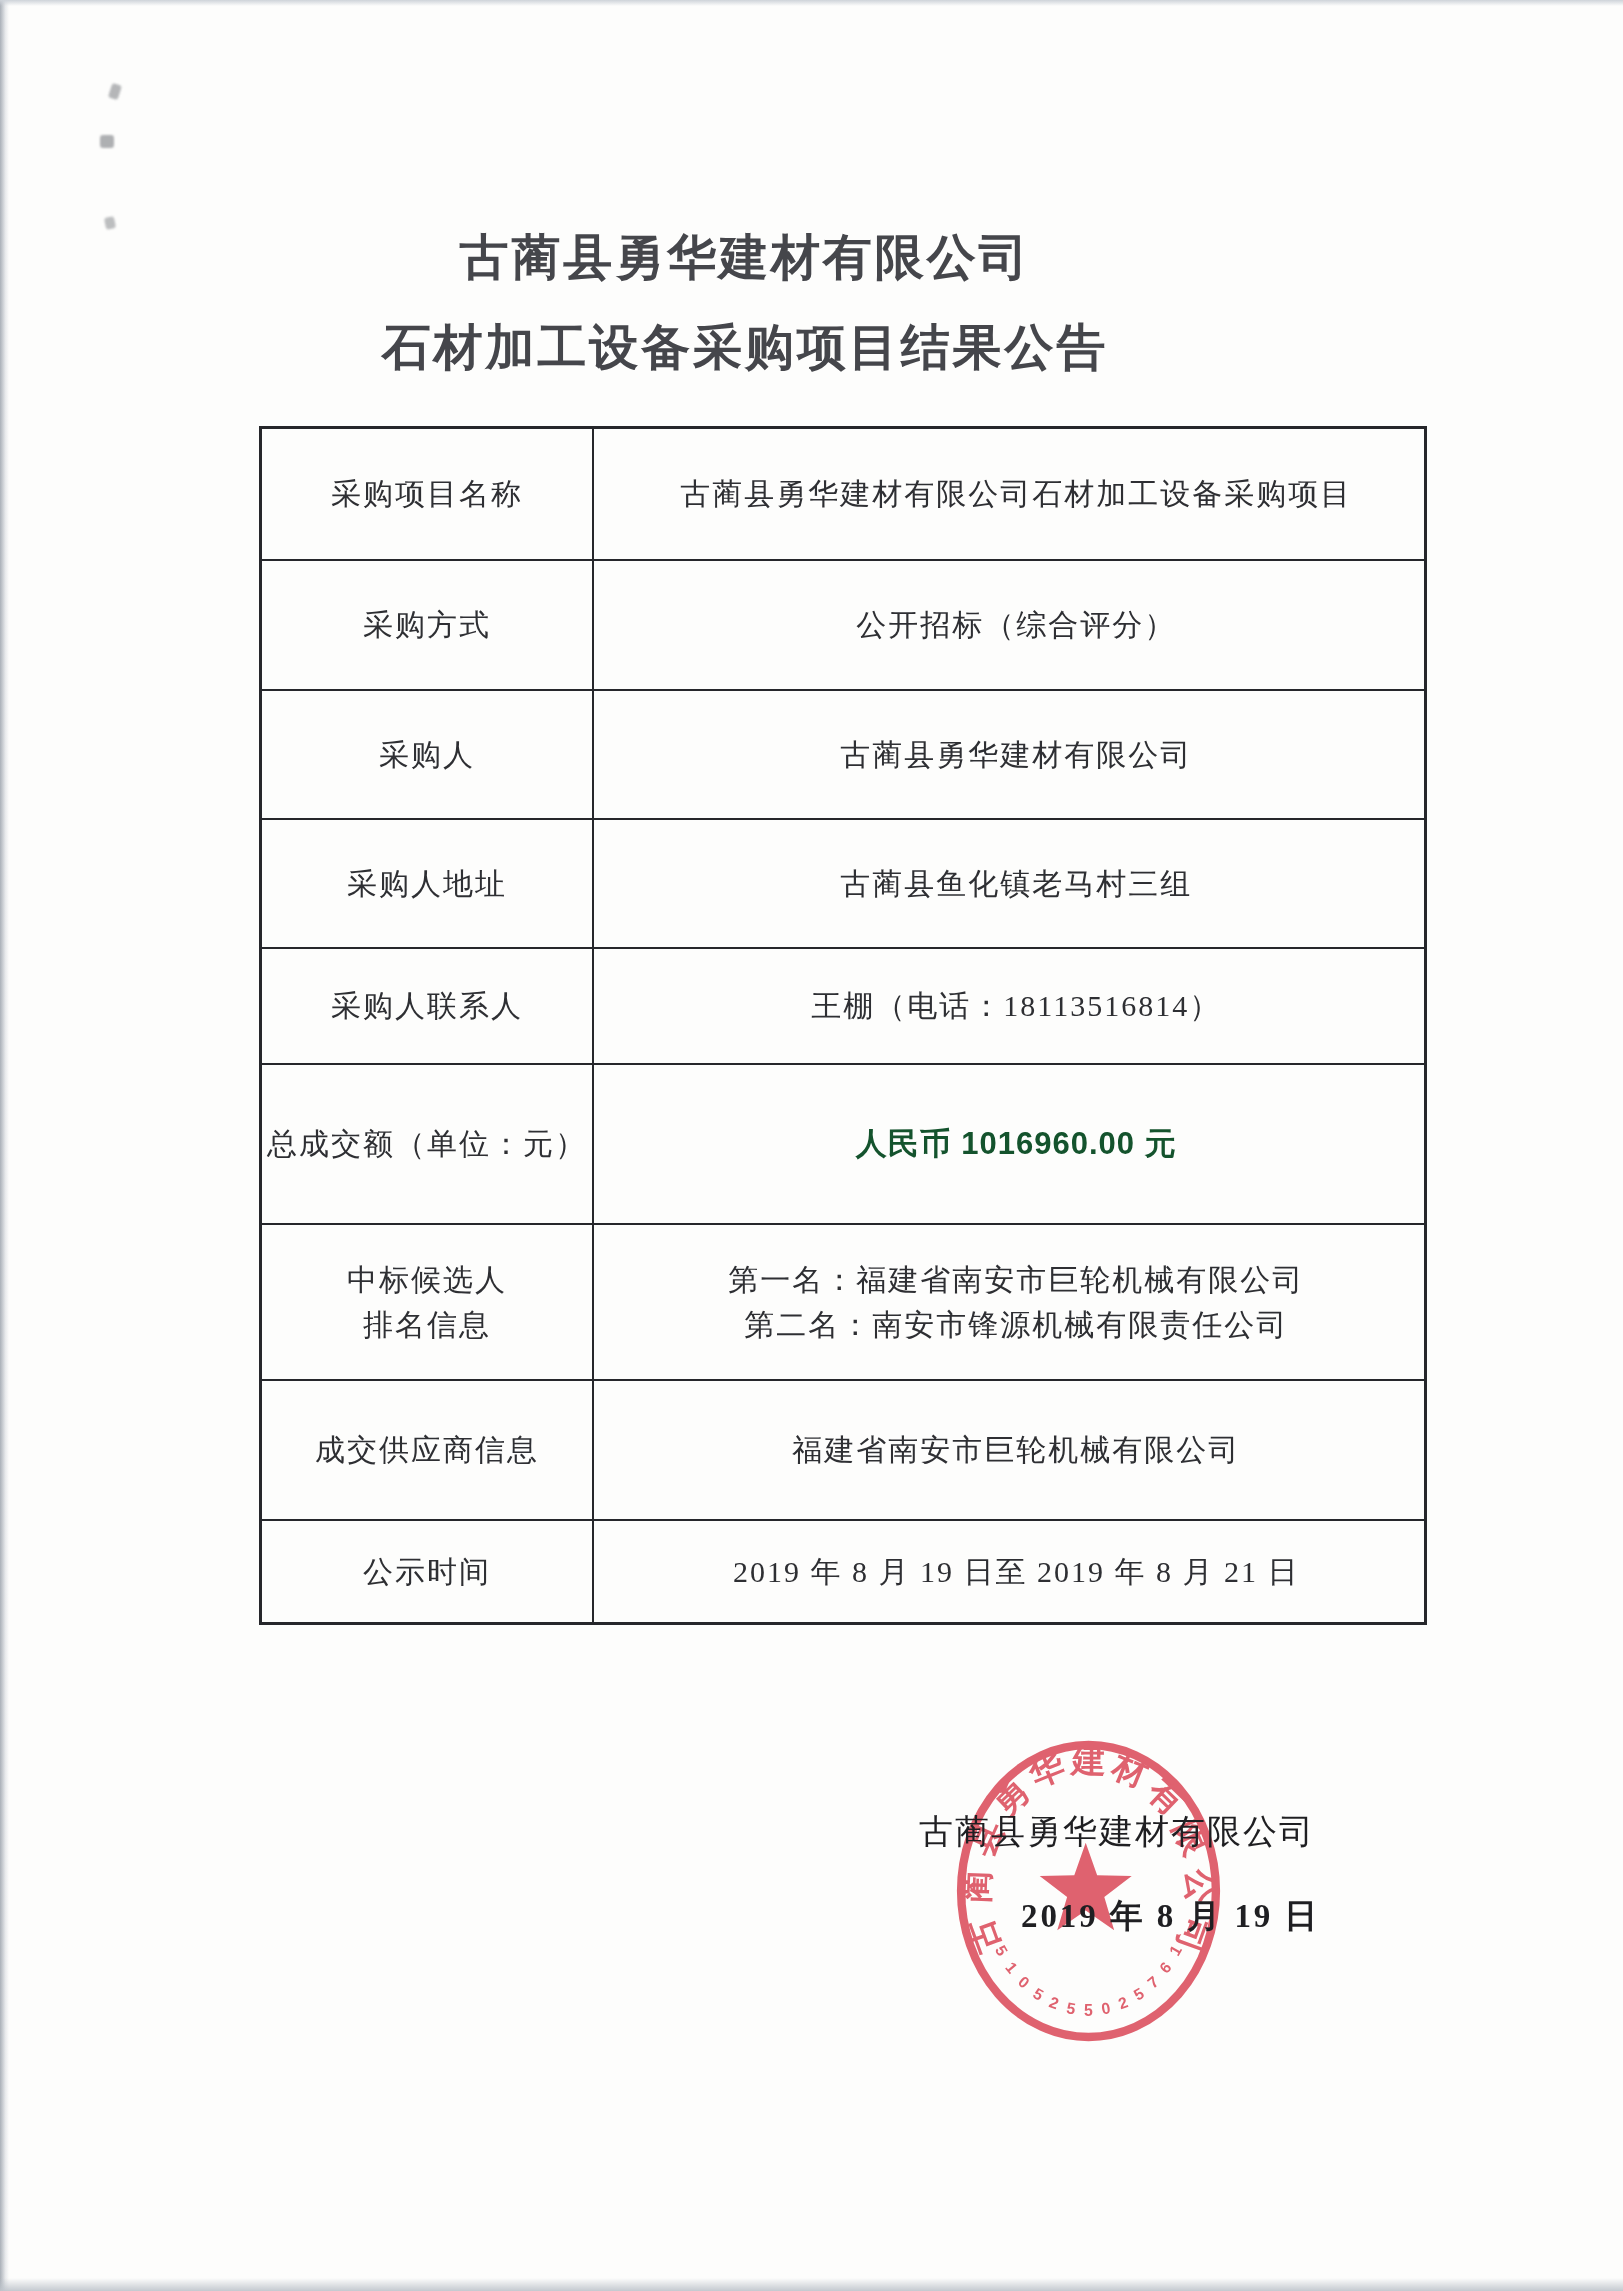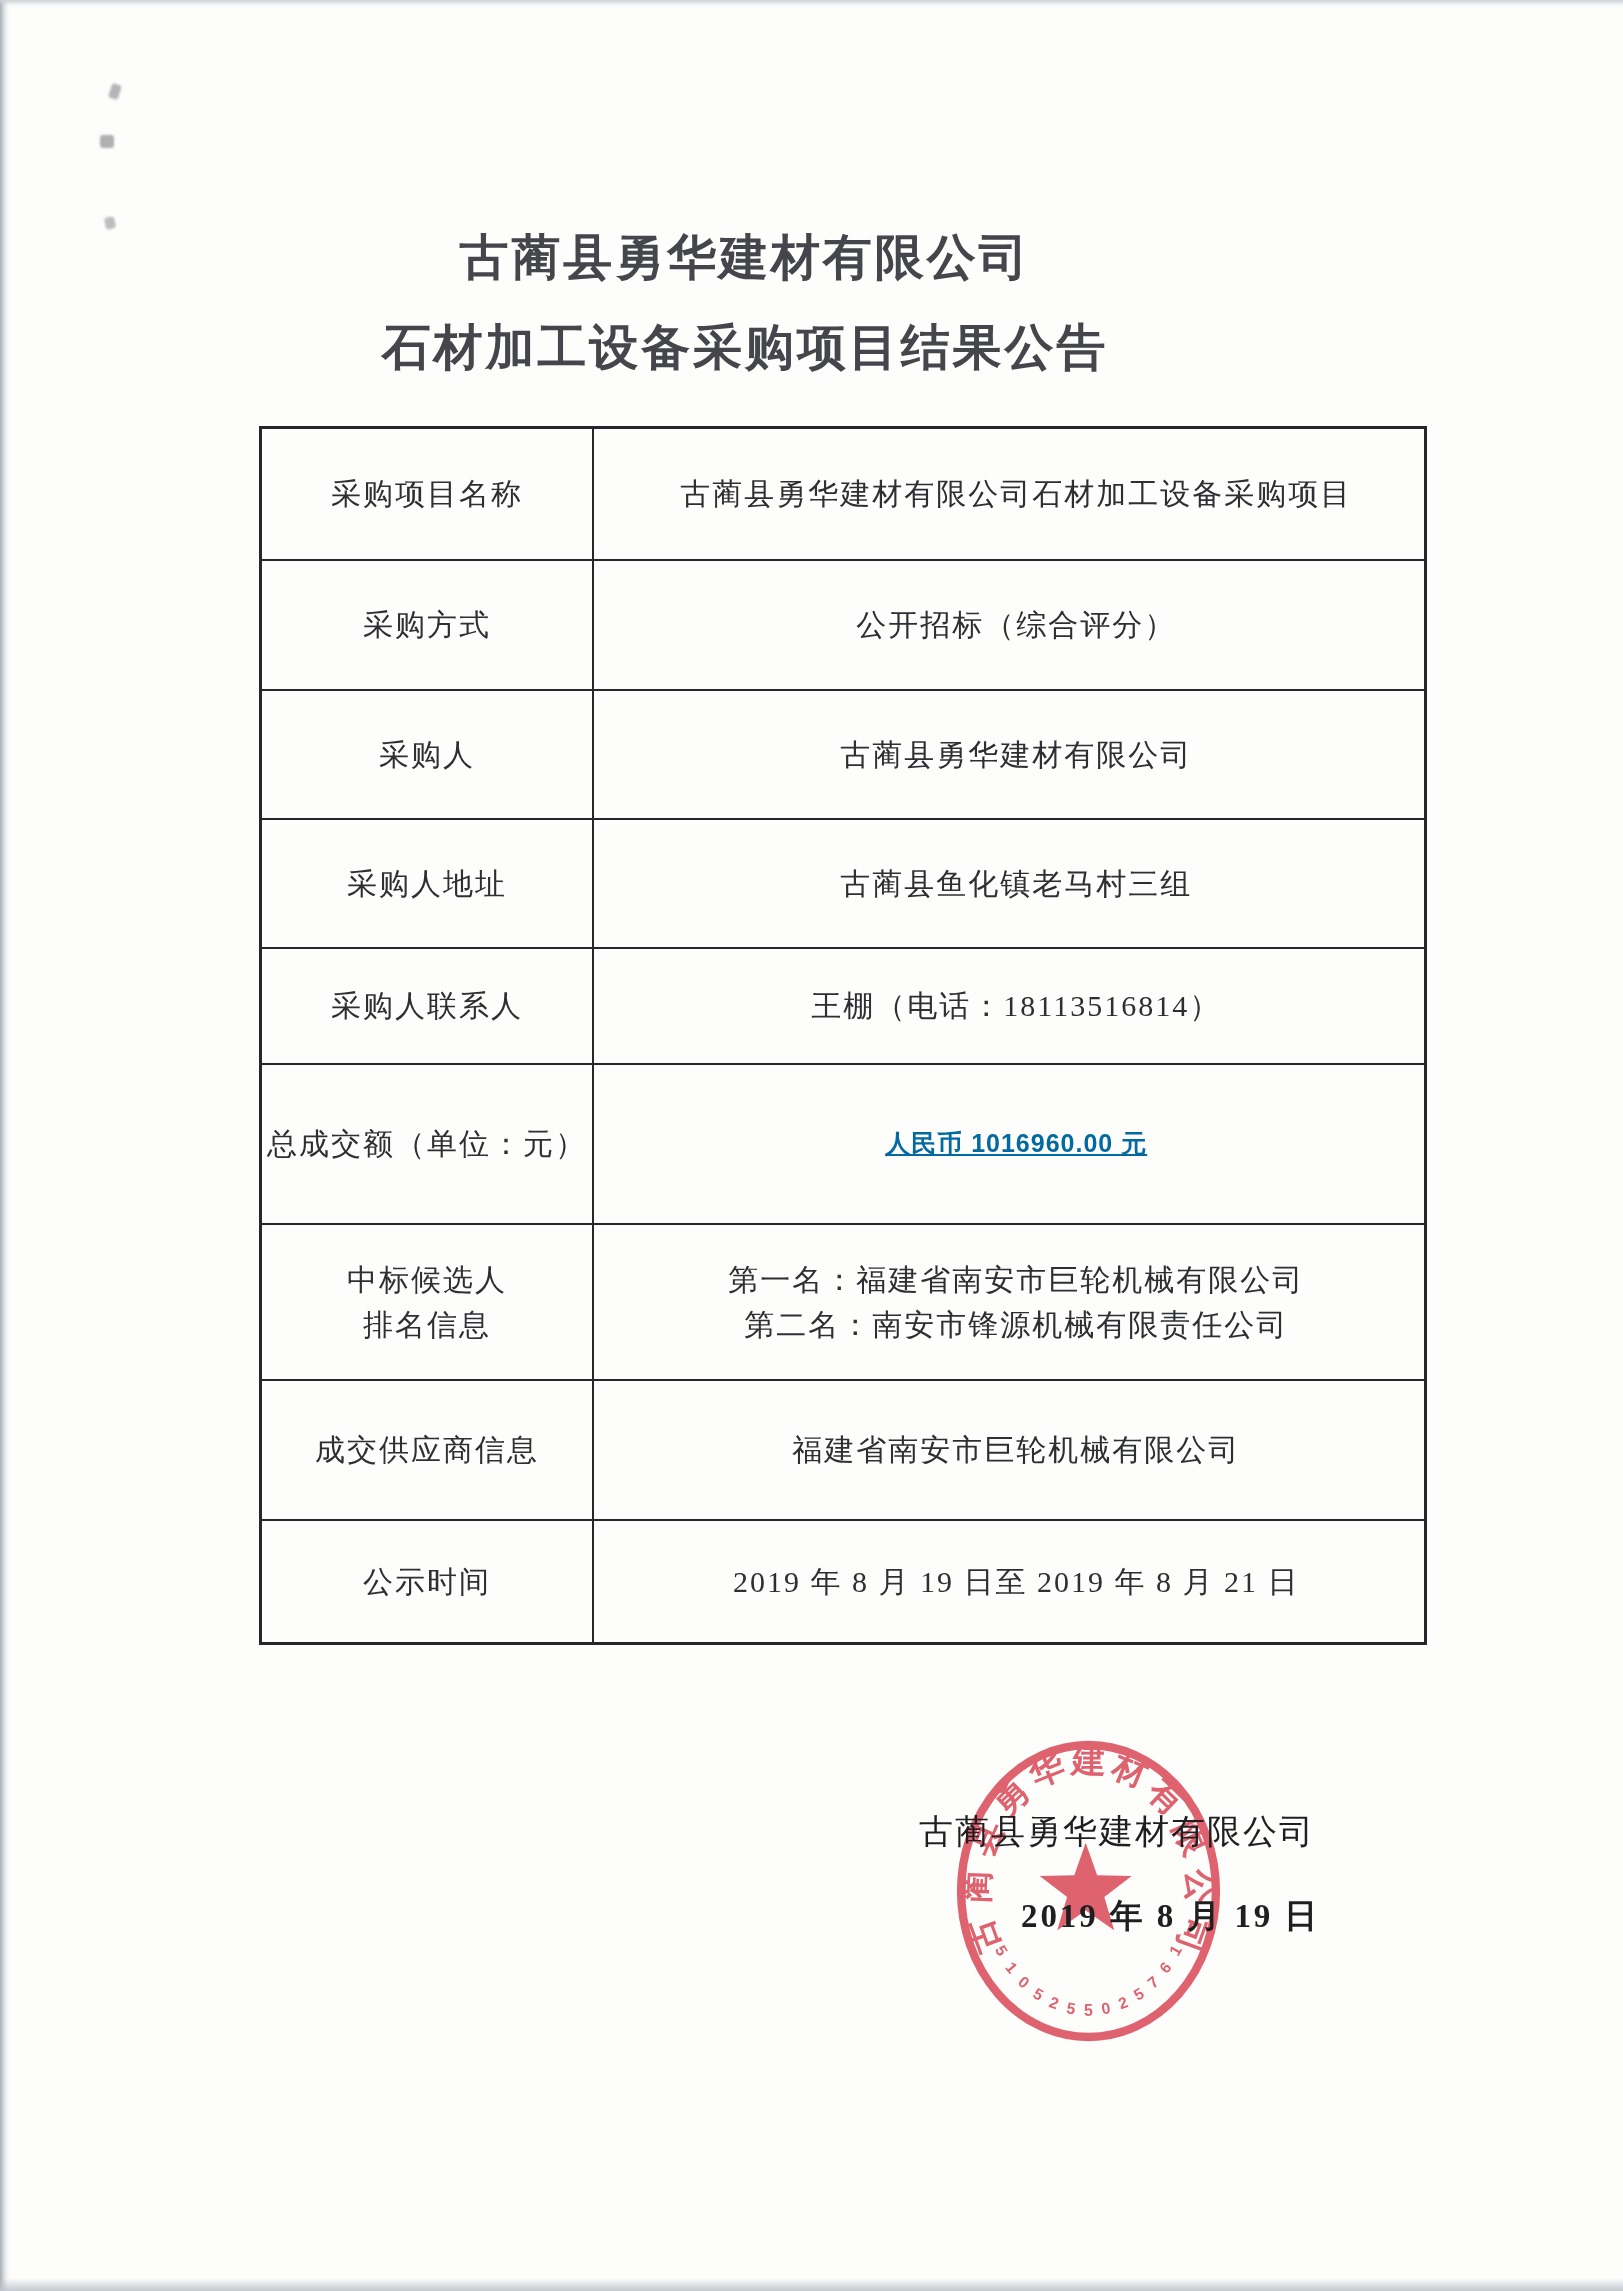--- a/index.html
+++ b/index.html
@@ -27,21 +27,21 @@
   table.result{position:absolute;left:227px;top:426px;width:1168px;
     border-collapse:collapse;table-layout:fixed;
     font-size:30px;color:#2e2f33;letter-spacing:2px;margin-left:32px;}
   table.result,table.result td{border:2.9px solid #26272b;}
   table.result{border-width:3.9px;}
   td.lab{width:328px;text-align:center;vertical-align:middle;white-space:pre-line;
     line-height:45px;}
   td.val{text-align:center;vertical-align:middle;padding:0 17.6px 0 32px;
     white-space:pre-line;line-height:45px;}
   td.val.em{font-family:"Liberation Sans","DejaVu Sans",sans-serif;
-    font-weight:bold;font-size:25px;letter-spacing:1px;color:#0369a1;text-decoration:underline;}
+    font-weight:bold;font-size:31px;letter-spacing:1px;color:#14532d;}
   
   .sig-company{position:absolute;left:919px;top:1809px;font-size:34px;
     letter-spacing:2px;color:#1f1f22;}
   .sig-date{position:absolute;left:1021px;top:1894px;font-size:33px;
     font-family:Liberation Serif, serif;font-weight:600;
     letter-spacing:2.9px;color:#1f1f22;}
   
   .seal{position:absolute;left:949px;top:1727px;width:279px;height:328px;
     opacity:.88;mix-blend-mode:multiply;}
   .seal ellipse{fill:none;stroke:var(--seal);stroke-width:9px;}
@@ -97,21 +97,21 @@
       <tr style="height:156px;">
         <td class="lab">中标候选人
 排名信息</td>
         <td class="val">第一名：福建省南安市巨轮机械有限公司
 第二名：南安市锋源机械有限责任公司</td>
       </tr>
       <tr style="height:140px;">
         <td class="lab">成交供应商信息</td>
         <td class="val">福建省南安市巨轮机械有限公司</td>
       </tr>
-      <tr style="height:124px;">
+      <tr style="height:104px;">
         <td class="lab">公示时间</td>
         <td class="val">2019 年 8 月 19 日至 2019 年 8 月 21 日</td>
       </tr>
     </tbody>
   </table>
 
   <svg class="seal" viewBox="0 0 300 340">
     <ellipse cx="150" cy="170" rx="137" ry="157"></ellipse>
     <polygon points="147,118 159.3,153 196.5,153.9 167,176.5 177.6,212.1 147,191 116.4,212.1 127,176.5 97.5,153.9 134.7,153"></polygon>
     <g id="seal-ring-text">

